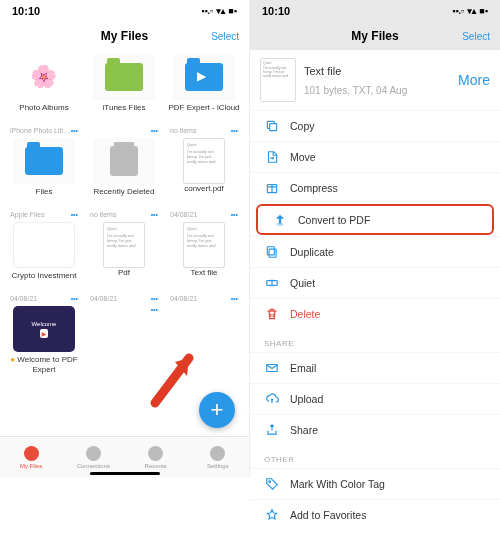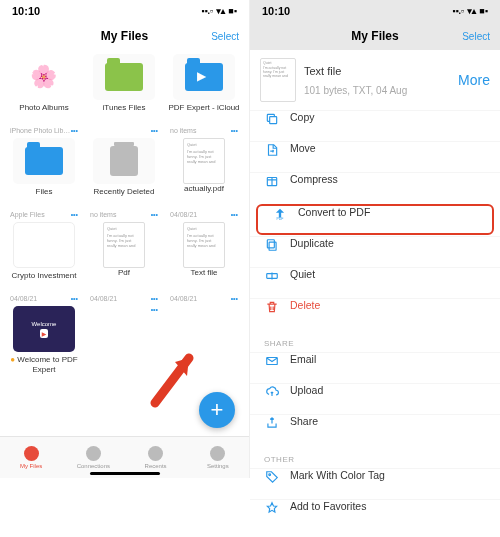--- a/index.html
+++ b/index.html
@@ -34,21 +34,21 @@
 .arrow svg{width:100%;height:100%}
 .finfo{display:flex;padding:8px 10px;gap:8px;align-items:center}
 .finfo .th{width:36px;height:44px;border:1px solid #ddd;border-radius:2px;padding:2px}
 .finfo .th .dh{font-size:3.5px;color:#999}
 .finfo .th .db{font-size:3.5px;color:#999;line-height:4px;margin-top:1px}
 .finfo .tx{flex:1}
 .finfo .fn{font-size:11px;color:#333}
 .finfo .fs{font-size:10px;color:#aaa;margin-top:8px}
 .finfo .more{font-size:14px;color:#2a98e8}
 .menu{padding:0}
-.mitem{display:flex;padding:0 14px;gap:11px;height:31px;font-size:10.5px;color:#333;border-top:1px solid #f5f5f5}
+.mitem{display:flex;align-items:center;padding:0 14px;gap:11px;height:31px;font-size:10.5px;color:#333;border-top:1px solid #f5f5f5}
 .mitem.hl{border:2px solid #e03b24;margin:1px 6px;border-radius:6px;height:31px}
 .mitem .mi{width:15px;height:15px;display:flex;align-items:center;justify-content:center}
 .mitem.del{color:#e74c3c}
 .msec{font-size:8px;color:#aaa;padding:10px 14px 4px;letter-spacing:.5px}
 .folder{width:38px;height:28px;border-radius:3px;position:relative}
 .folder::before{content:'';position:absolute;top:-5px;left:2px;width:13px;height:6px;border-radius:2px 2px 0 0;background:inherit}
 </style>
 </head>
 <body>
 
@@ -110,21 +110,21 @@
             <div style="position:absolute;top:-4px;left:4px;width:20px;height:4px;background:#bbb;border-radius:1px"></div>
           </div>
         </div>
         <div class="nm">Recently Deleted</div>
       </div>
       <div class="tile">
         <div class="doc">
           <div class="dh">Quiet</div>
           <div class="db">I'm actually not funny. I'm just really mean and</div>
         </div>
-        <div class="nm">actually.pdf</div>
+        <div class="nm">convert.pdf</div>
       </div>
       <div class="meta">
         <span>Apple Files</span>
         <span class="dots">•••</span>
       </div>
       <div class="meta">
         <span>no items</span>
         <span class="dots">•••</span>
       </div>
       <div class="meta">

